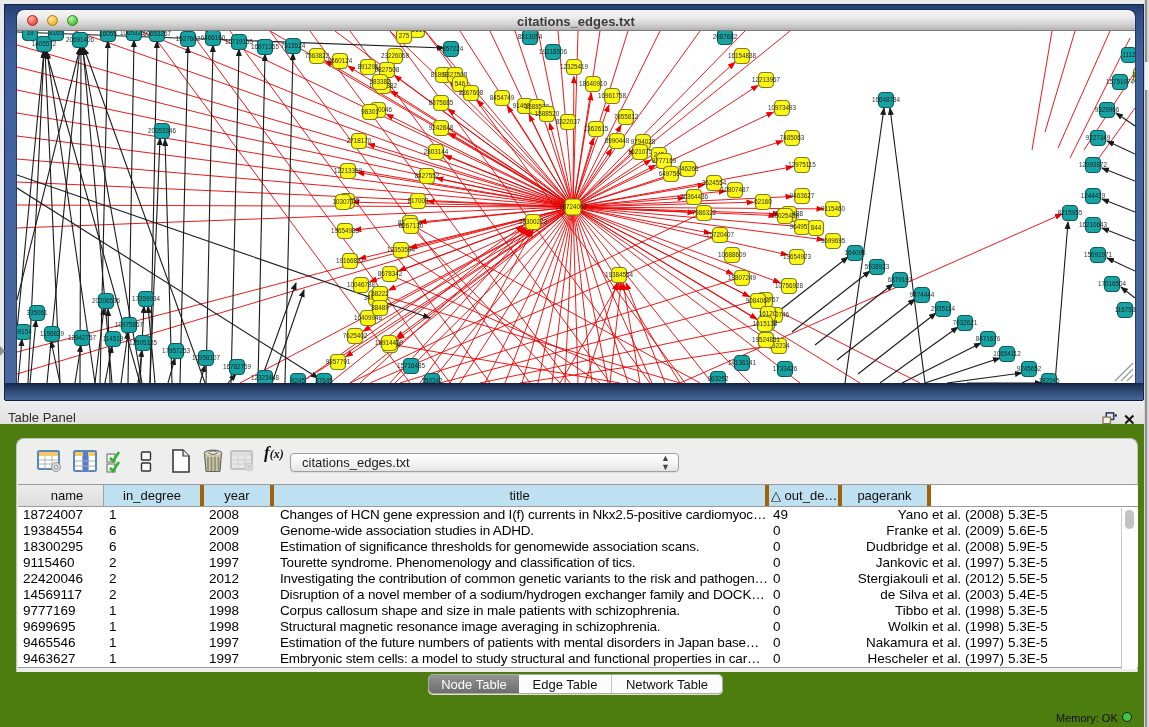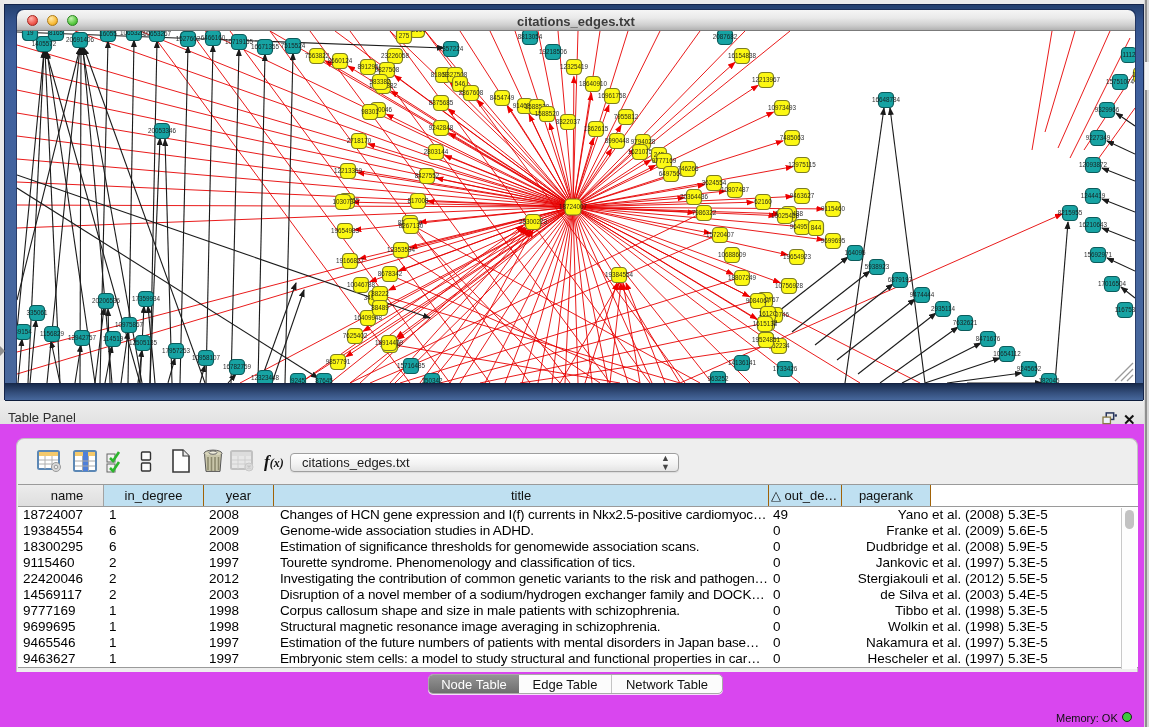--- a/index.html
+++ b/index.html
@@ -25,40 +25,40 @@
 #canvas{position:relative;width:1118px;height:352px;background:#fff;overflow:hidden;}
 
 #lsliver{position:absolute;left:0;top:0;width:4px;height:727px;background:#e9e9e9;}
 #ltab{position:absolute;left:0px;top:346px;width:0;height:0;
   border-top:5px solid transparent;border-bottom:5px solid transparent;border-left:5px solid #8f8f8f;}
 
 #redge{position:absolute;right:0;top:0;width:5px;height:727px;background:#d6d6d6;}
 #redgeline{position:absolute;right:2px;top:0;width:2px;height:727px;background:#8e8e8e;}
 #rwhite{position:absolute;right:0px;top:62px;width:4px;height:28px;background:#f4f4f4;}
 
-#tpanel{position:absolute;left:0;top:401px;width:1146px;height:326px;background:#d946ef;}
+#tpanel{position:absolute;left:0;top:401px;width:1146px;height:326px;background:#4d7c0f;}
 #tpheader{position:relative;height:23px;background:linear-gradient(#ededed,#e2e2e2);}
 #tpheader .cap{position:absolute;left:8px;top:9px;font-size:13px;color:#2e2e2e;}
 #fltico{position:absolute;left:1102px;top:11px;width:15px;height:13px;}
 #closex{position:absolute;left:1123px;top:10px;font-size:15px;font-weight:bold;color:#111;}
 #inner{position:absolute;left:16px;top:37px;width:1122px;height:234px;
   background:#eeeeee;border:1px solid #c2c2c2;border-radius:8px 8px 0 0;border-bottom:none;}
 
 #toolbar{position:absolute;left:0;top:0;width:100%;height:44px;}
 .tbi{position:absolute;top:11px;}
 #dropdown{position:absolute;left:273px;top:14px;width:389px;height:19px;border:1px solid #9f9f9f;
   border-radius:4px;background:linear-gradient(#ffffff,#f2f2f2 60%,#e4e4e4);
   font-size:13px;color:#1c1c1c;line-height:18px;padding-left:11px;
   box-shadow:0 1px 1px rgba(0,0,0,.08);}
 #dropdown .ud{position:absolute;right:8px;top:0px;font-size:9px;color:#444;line-height:9px;}
 
 #tbl{position:absolute;left:1px;top:45px;width:1120px;background:#fff;}
 .th{display:flex;height:23px;border-top:1px solid #9a9a9a;border-bottom:1px solid #9a9a9a;
   font-size:13px;color:#111;}
-.th>div{background:#bfe0f1;border-right:1px solid #a16207;display:flex;
+.th>div{background:#bfe0f1;border-right:4px solid #a16207;display:flex;
   align-items:center;justify-content:center;}
 .th .h0{background:linear-gradient(#ececec,#dedede);border-right:1px solid #a2a2a2;padding-left:13px;}
 .tr{display:flex;height:16px;font-size:13.5px;color:#000;white-space:nowrap;}
 .c3{letter-spacing:-0.18px;}
 .tr>div{overflow:hidden;}
 .h0,.c0{width:86px;}
 .h1,.c1{width:100px;}
 .h2,.c2{width:70px;}
 .h3,.c3{width:495px;}
 .h4,.c4{width:73px;}
@@ -687,21 +687,21 @@
  <path d="M2.6 7 L4 23.4 L18 23.4 L19.4 7" fill="#c9c6aa" stroke="#555"></path>
  <path d="M6 9v13M9.5 9v14M13 9v14M16.5 9v13" stroke="#8d8a6e" stroke-width="1.6"></path>
 </svg>
 <svg class="tbi" style="left:213px;opacity:.55" width="25" height="23" viewBox="0 0 25 23">
  <rect x="1" y="1" width="21" height="18" rx="1.5" fill="#e3e3e3" stroke="#9d9d9d" stroke-width="2"></rect>
  <rect x="2" y="2" width="19" height="4" fill="#cfcfcf"></rect>
  <path d="M2 10h19M2 14h19M8 6v13M15 6v13" stroke="#b5b5b5"></path>
  <circle cx="19" cy="17" r="4" fill="#cdcdcd" stroke="#aaa"></circle>
  <path d="M17.5 15.5l3 3M20.5 15.5l-3 3" stroke="#a5a5a5" stroke-width="1.3"></path>
 </svg>
-<div class="tbi" style="left:247px;top:13px;font-family:'Liberation Serif',serif;
+<div class="tbi" style="left:247px;top:4px;font-family:'Liberation Serif',serif;
  font-style:italic;font-weight:bold;font-size:17px;color:#111;">f<span style="font-size:12px;">(x)</span></div>
 
       <div id="dropdown">citations_edges.txt<span class="ud">▲<br>▼</span></div>
     </div>
     <div id="tbl">
       <div class="th">
             <div class="h0">name</div>
             <div class="h1">in_degree</div>
             <div class="h2">year</div>
         <div class="h3">title</div>

